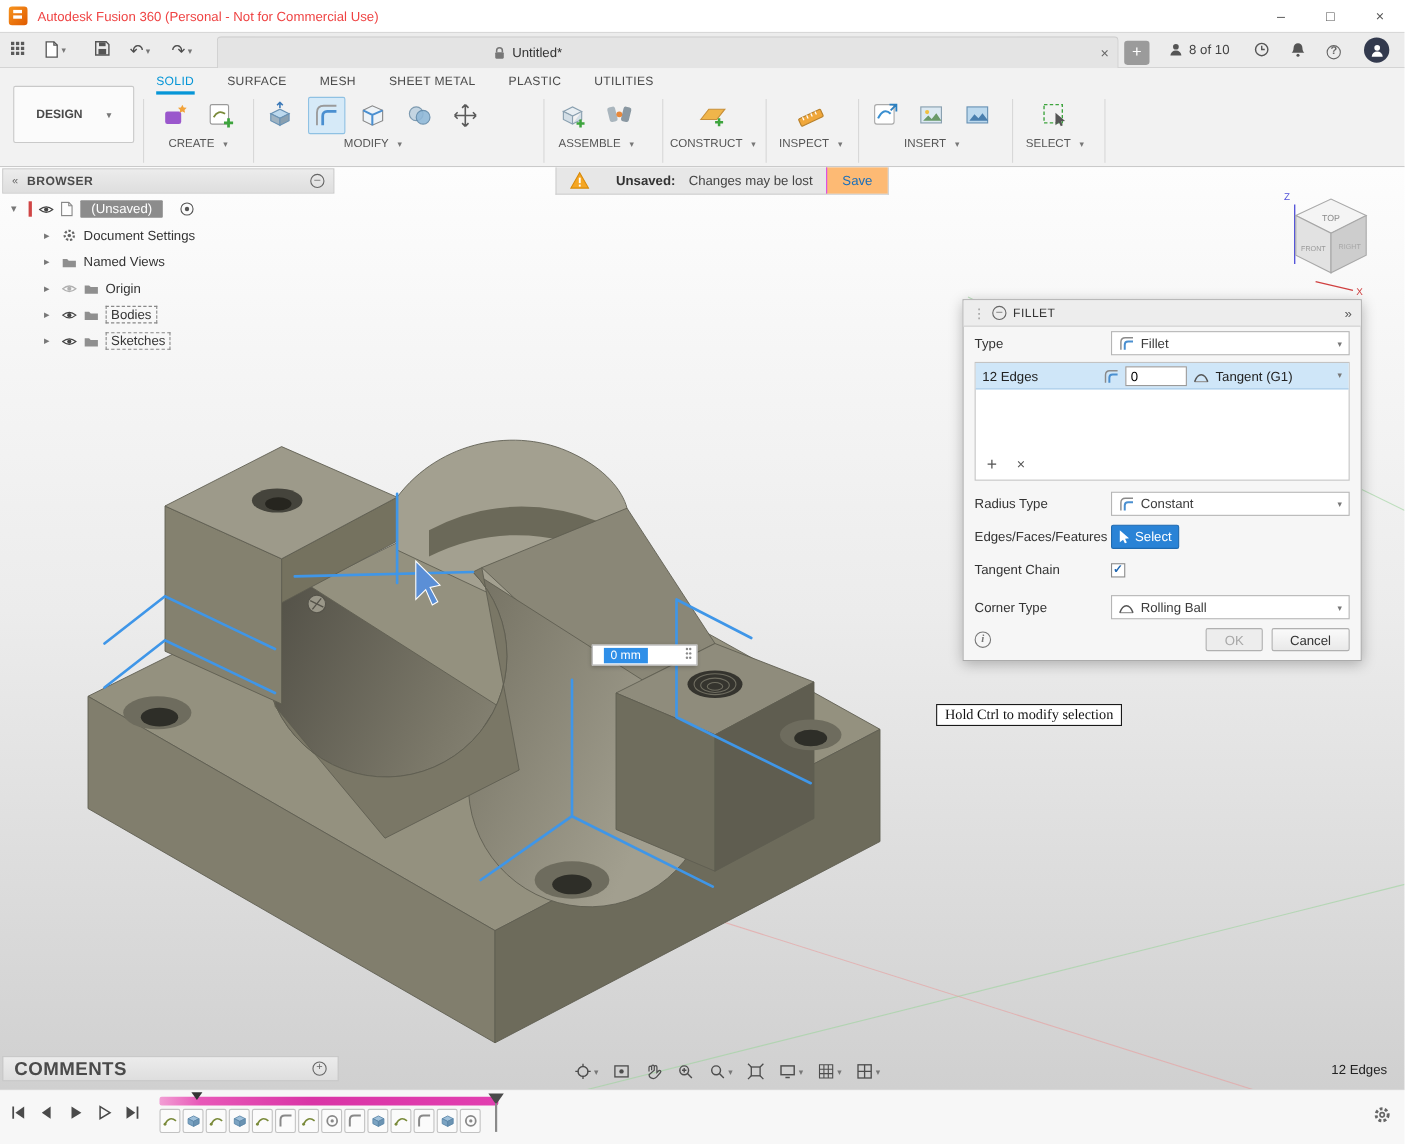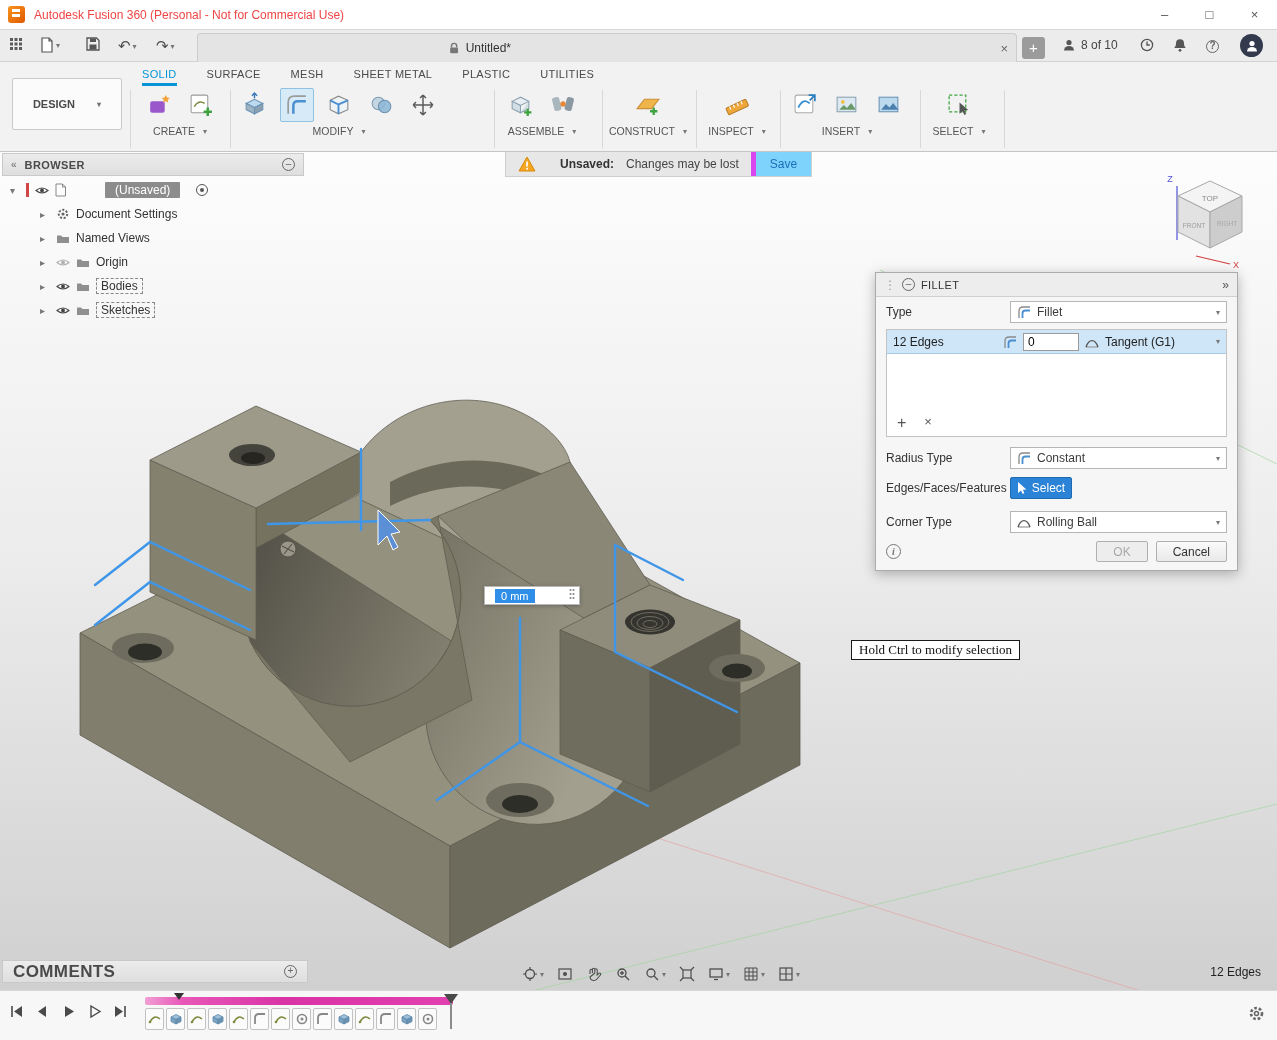--- a/index.html
+++ b/index.html
@@ -45,27 +45,27 @@
   .scene { position:absolute; left:0; top:0; width:1277px; height:838px; }
 
   
   .bheader { position:absolute; left:2px; top:1px; width:302px; height:23px; background:linear-gradient(#ececec,#dedede); border:1px solid #c9c9c9; display:flex; align-items:center; padding:0 8px; }
   .bheader .btitle { font-size:11px; font-weight:bold; color:#4a4a4a; margin-left:8px; letter-spacing:.4px; }
   .circbtn { width:13px; height:13px; border:1.3px solid #666; border-radius:50%; color:#666; font-size:10px; line-height:10px; text-align:center; }
   .btree { position:absolute; left:2px; top:26px; width:302px; }
   .trow { height:24px; display:flex; align-items:center; gap:6px; padding-left:8px; color:#333; }
   .trow .exp { color:#777; font-size:10px; width:10px; }
   .trow.child { padding-left:38px; }
-  .rootlabel { background:#8c8c8c; color:#fff; padding:1px 10px; border-radius:1px;margin-left:32px; }
+  .rootlabel { background:#8c8c8c; color:#fff; padding:1px 10px; border-radius:1px; }
   .dashedlbl { border:1px dashed #888; padding:0 4px; }
 
   
   .warnbar { position:absolute; left:505px; top:0; height:25px; background:#e7e7e7; border:1px solid #cfcfcf; border-top:none; display:flex; align-items:center; }
   .warnbar .seg { padding:0 12px; display:flex; gap:24px; align-items:center; height:100%; }
-  .warnbar .savebtn { background:#7dd3fc; border-left:5px solid #d946ef; color:#1a6fba; padding:0 14px; height:100%; display:flex; align-items:center; }
+  .warnbar .savebtn { background:#fdba74; border-left:1px solid #d946ef; color:#1a6fba; padding:0 14px; height:100%; display:flex; align-items:center; }
 
   
   .fpanel { position:absolute; left:875px; top:120px; width:363px; background:#f6f6f6; border:1px solid #ababab; box-shadow:0 3px 12px rgba(0,0,0,.28); }
   .fhead { height:24px; background:#ededed; border-bottom:1px solid #d0d0d0; display:flex; align-items:center; padding:0 8px; gap:6px; }
   .fhead .ftitle { font-size:11px; color:#333; letter-spacing:.4px; }
   .frow { display:flex; align-items:center; height:30px; padding:0 10px; }
   .flabel { width:124px; color:#333; }
   .fctl { flex:1; display:flex; align-items:center; }
   .dd { flex:1; height:22px; background:#fff; border:1px solid #b5b5b5; display:flex; align-items:center; padding:0 6px; gap:6px; }
   .dd .spacer { flex:1; }
@@ -78,21 +78,21 @@
   .selbtn { width:62px; height:22px; background:#2a83d6; border:1px solid #1f6ab0; color:#fff; display:flex; align-items:center; justify-content:center; gap:5px; border-radius:2px; }
   .cbx { width:13px; height:13px; background:#fff; border:1px solid #8a8a8a; color:#1f66b0; font-size:11px; font-weight:bold; line-height:11px; text-align:center; }
   .ffoot { display:flex; align-items:center; padding:4px 10px 8px; gap:8px; }
   .btn { height:21px; padding:0 16px; border:1px solid #b0b0b0; background:linear-gradient(#fafafa,#e9e9e9); border-radius:2px; font-size:12px; color:#333; display:flex; align-items:center; }
   .btn.disabled { color:#a8a8a8; background:#ededed; }
   .infoic { width:15px; height:15px; border:1.3px solid #777; border-radius:50%; color:#777; font-size:10px; font-style:italic; font-weight:bold; text-align:center; line-height:13px; font-family:"Liberation Serif",serif; }
 
   .tooltip { position:absolute; left:851px; top:488px; background:#fff; border:1px solid #1a1a1a; font-family:"Liberation Serif",serif; font-size:13px; color:#111; padding:1px 7px; }
 
   
-  .diminput { position:absolute; left:484px; top:434px; width:96px; height:19px; background:#fff; border:1px solid #b9b9b9; box-shadow:0 1px 4px rgba(0,0,0,.25); display:flex; align-items:center; padding-left:10px; }
+  .diminput { position:absolute; left:538px; top:434px; width:96px; height:19px; background:#fff; border:1px solid #b9b9b9; box-shadow:0 1px 4px rgba(0,0,0,.25); display:flex; align-items:center; padding-left:10px; }
   .dimsel { background:#2f8fe8; color:#fff; font-size:11px; padding:1px 6px; }
   .dimgrip { margin-left:auto; padding:0 3px; }
 
   
   .commentsbar { position:absolute; left:2px; top:808px; width:306px; height:23px; background:linear-gradient(#ececec,#dedede); border:1px solid #c9c9c9; display:flex; align-items:center; padding:0 10px; }
   .commentsbar .ctitle { font-size:17px; font-weight:bold; color:#4a4a4a; letter-spacing:.4px; }
   .navbar { position:absolute; left:522px; top:812px; height:20px; display:flex; gap:13px; align-items:center; color:#4d4d4d; }
   .navbar .ni { display:flex; align-items:center; gap:2px; }
   .selstatus { position:absolute; right:16px; top:813px; font-size:12px; color:#222; }
 
@@ -694,20 +694,26 @@
         <div class="fctl">
           <div class="selbtn">
             <svg width="10" height="12" viewBox="0 0 10 12" style="color:#fff">
                 <use href="#i-cursor"></use>
               </svg>
             <span>Select</span>
           </div>
         </div>
       </div>
 
+      <div class="frow">
+        <span class="flabel">Tangent Chain</span>
+        <div class="fctl">
+          <span class="cbx">✓</span>
+        </div>
+      </div>
 
 
       <div class="frow" style="margin-top:4px">
         <span class="flabel">Corner Type</span>
         <div class="fctl">
           <div class="dd">
             <svg width="14" height="14" viewBox="0 0 14 14">
                 <use href="#i-tangentmini"></use>
               </svg>
             <span>Rolling Ball</span>

